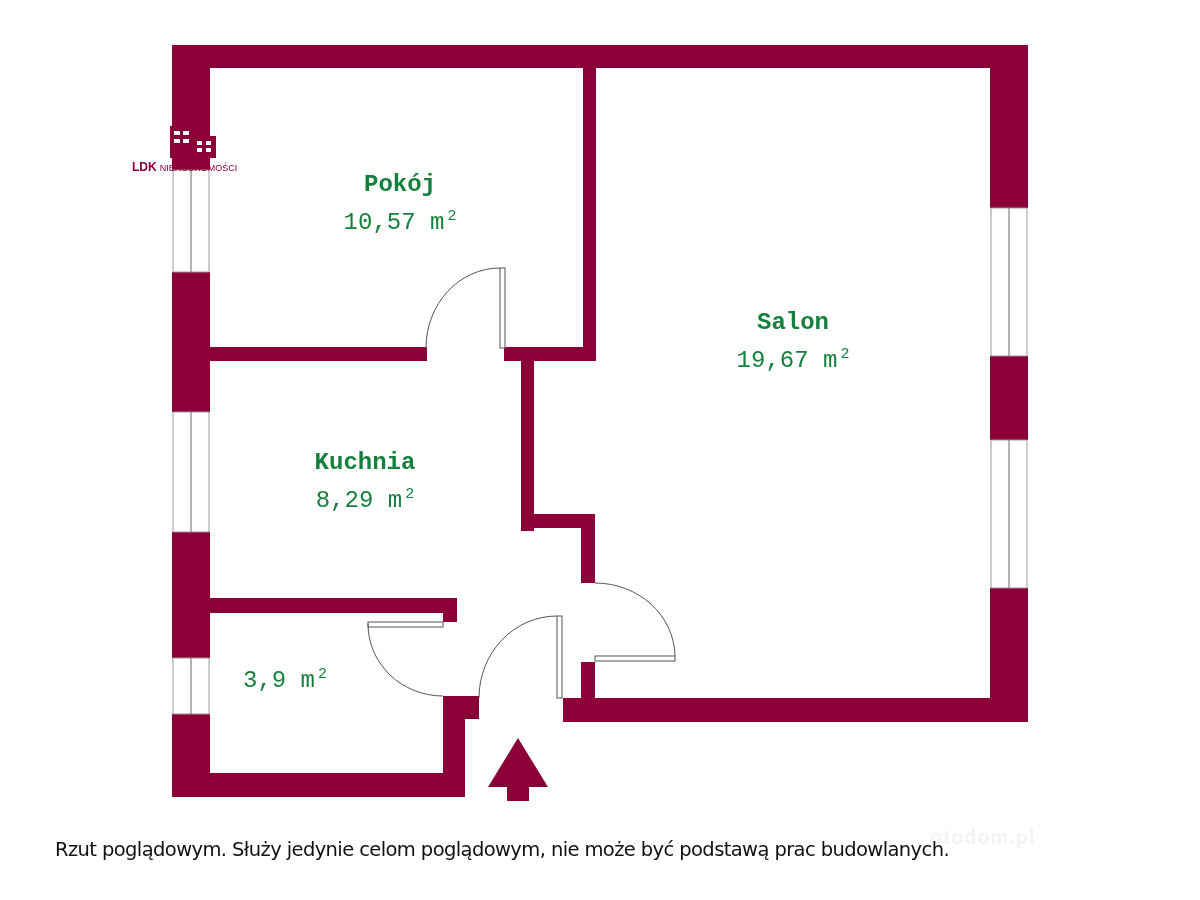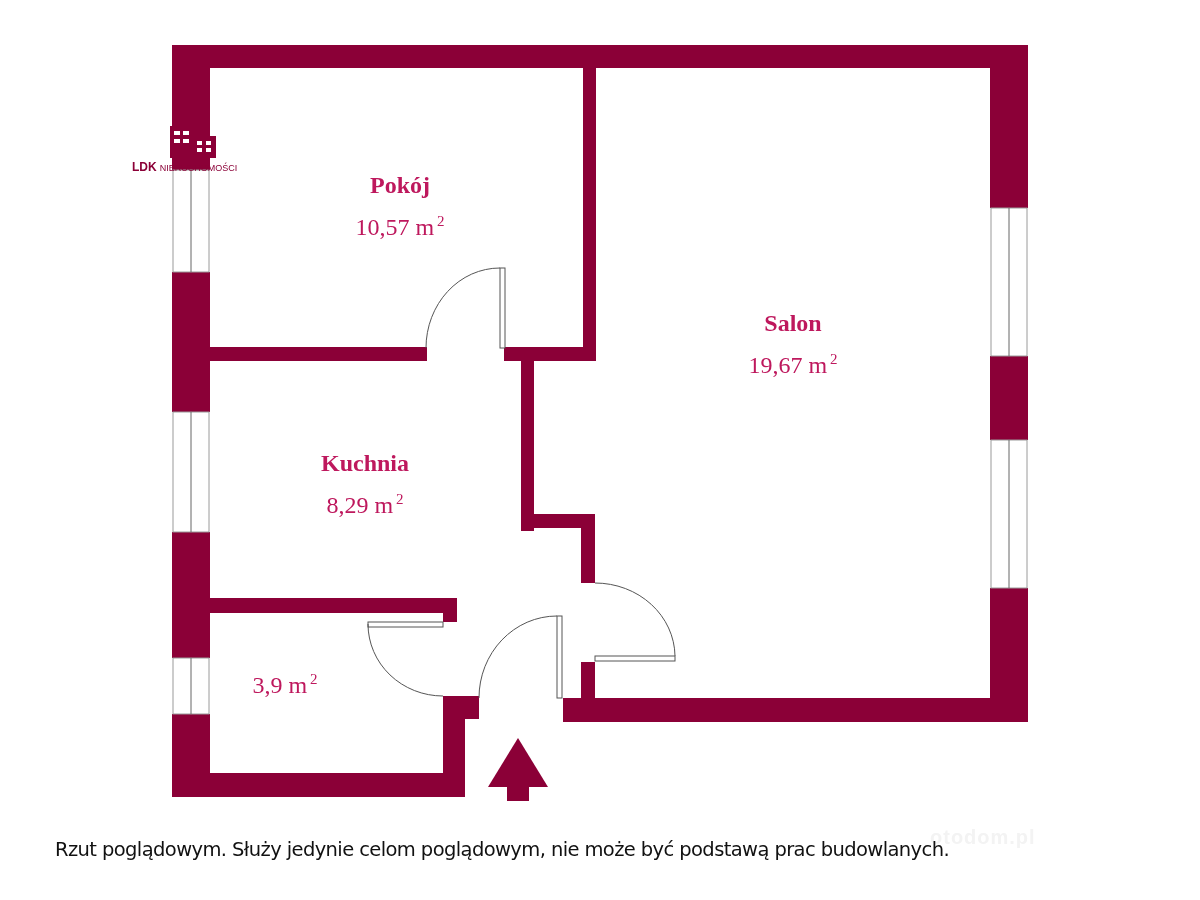--- a/index.html
+++ b/index.html
@@ -1,20 +1,20 @@
 <!DOCTYPE html>
 <html><head>
 <meta charset="utf-8">
 <style>
   html, body { margin: 0; padding: 0; background: #ffffff; }
   body { width: 1200px; height: 900px; position: relative; overflow: hidden; font-family: "Liberation Sans", sans-serif; }
   #plan { position: absolute; left: 0; top: 0; width: 1200px; height: 900px; }
-  .room-label { position: absolute; text-align: center; color: #be185d; font-family: Liberation Serif, serif; }
+  .room-label { position: absolute; text-align: center; color: #15803d; font-family: Liberation Mono, monospace; }
   .room-name { font-weight: bold; font-size: 24px; line-height: 30px; display: block; }
-  .room-area { font-size: 24px; line-height: 42px; display: block; }
+  .room-area { font-size: 24px; line-height: 34px; display: block; }
   .room-area sup { font-size: 15px; vertical-align: 9px; margin-left: 3px; }
   .logo { position: absolute; left: 132px; top: 122px; width: 130px; height: 56px; }
   .logo-text { position: absolute; left: 0; top: 38px; font-size: 11px; color: #8b0037; white-space: nowrap; font-family: Liberation Sans, sans-serif; }
   .logo-text b { font-size: 12px; font-weight: bold; }
   .logo-text span { font-size: 9px; }
   .caption { position: absolute; left: 0; top: 838px; width: 1200px; text-align: center; font-size: 19.5px; color: #111; font-family: "DejaVu Sans", sans-serif; letter-spacing: -0.6px; }
   .caption-inner { position: absolute; left: 55px; white-space: nowrap; }
   .watermark { position: absolute; left: 930px; top: 826px; font-size: 20px; font-weight: bold; color: #f3f3f3; font-family: "Liberation Sans", sans-serif; letter-spacing: 1px; }
 </style>
 </head>

